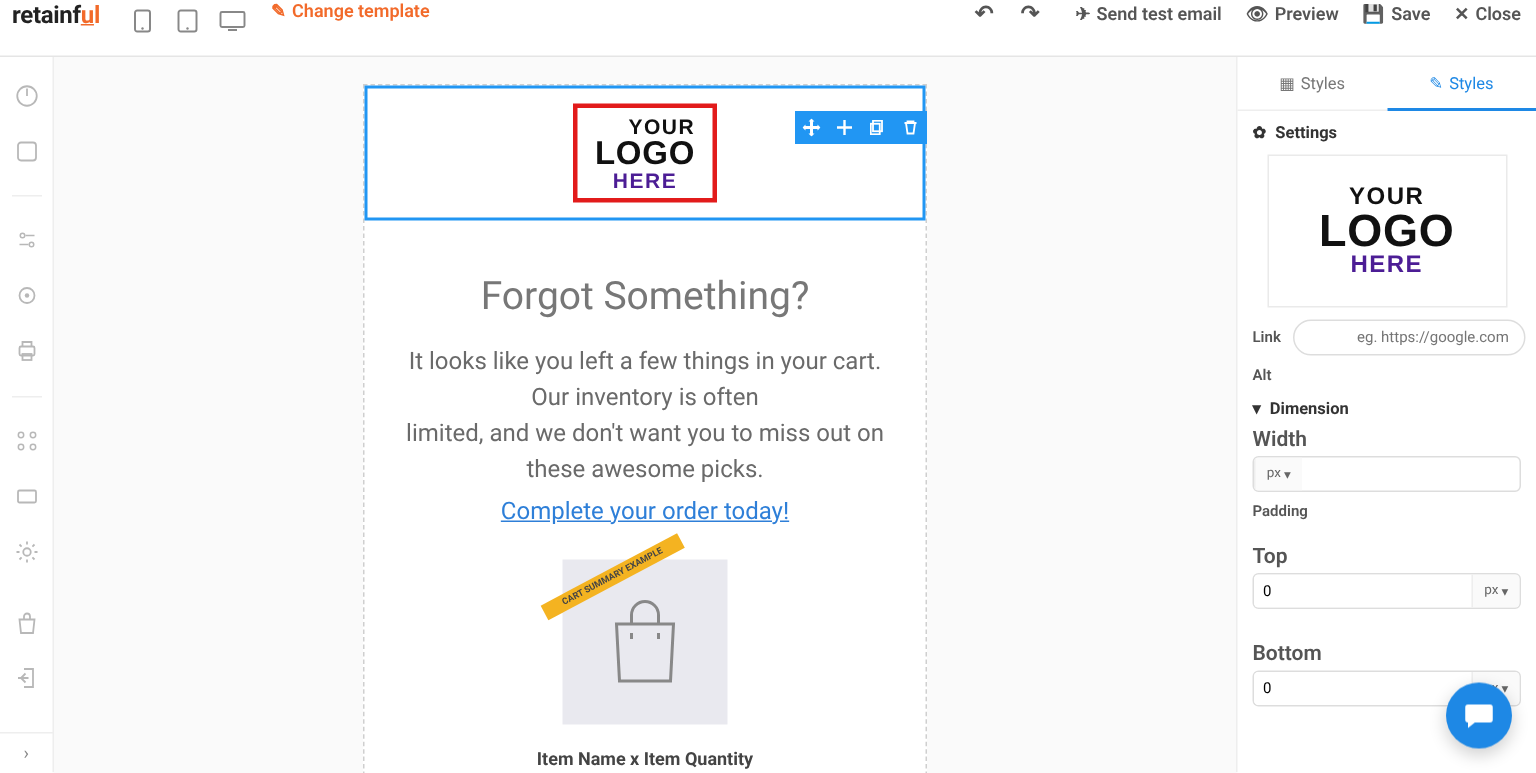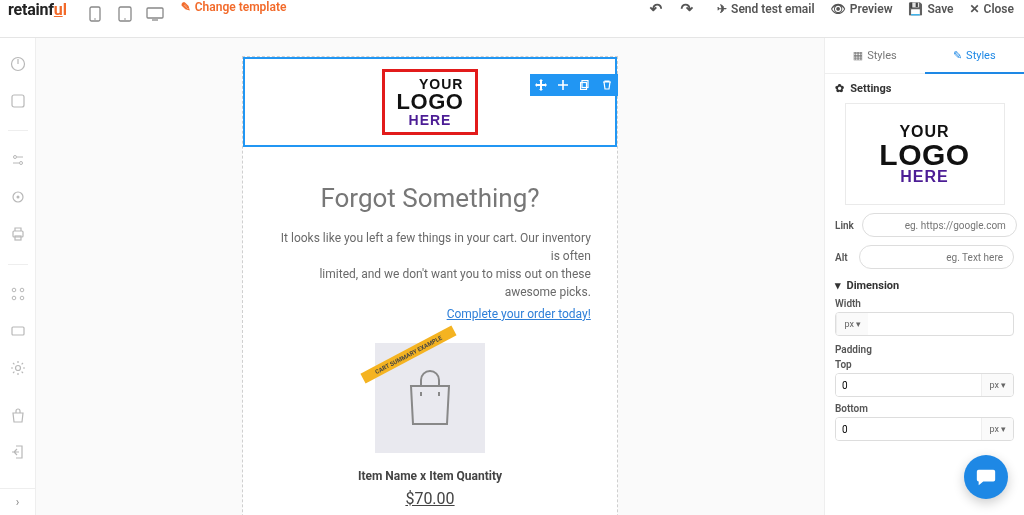--- a/index.html
+++ b/index.html
@@ -28,21 +28,21 @@
   .email { width: 376px; border: 1px dashed #cfcfcf; background: #fff; display: flex; flex-direction: column; align-items: center; position: relative; }
   .email-block-toolbar { position: absolute; top: 18px; right: 0; display: flex; background: #2196f3; height: 22px; z-index: 5; }
   .email-block-toolbar span { width: 22px; display: flex; align-items: center; justify-content: center; cursor: pointer; }
   .logo-block { width: 100%; padding: 10px 0; border: 2px solid #2196f3; display: flex; align-items: center; justify-content: center; margin-top: 0; }
   .logo-outline { border: 3px solid #e21b1b; padding: 4px 12px; }
   .logo-your { font-family: "Arial Narrow", Arial, sans-serif; font-size: 14px; letter-spacing: 1px; text-align: right; font-weight: 600; color: #111; }
   .logo-logo { font-family: Arial, sans-serif; font-size: 22px; font-weight: 900; text-align: center; letter-spacing: 0.5px; color: #111; line-height: 0.9; }
   .logo-here { font-family: "Arial Narrow", Arial, sans-serif; font-size: 14px; letter-spacing: 1px; text-align: center; font-weight: 700; color: #4c1d95; }
 
   .heading { font-size: 26px; color: #777; font-weight: 400; margin-top: 36px; }
-  .body-text { font-size: 12px; color: #6a6a6a; text-align: right; width: 86%; margin-top: 16px; line-height: 1.5; }
+  .body-text { font-size: 16px; color: #6a6a6a; text-align: center; width: 86%; margin-top: 16px; line-height: 1.5; }
   .complete-link { color: #2e7fd8; text-decoration: underline; font-weight: 400; display: block; margin-top: 4px; }
 
   .product { margin-top: 20px; display: flex; flex-direction: column; align-items: center; }
   .product-img { width: 110px; height: 110px; background: #e9e9ef; display: flex; align-items: center; justify-content: center; position: relative; }
   .ribbon { position: absolute; top: 6px; left: -18px; background: #f4b321; color: #444; font-size: 6px; font-weight: 700; padding: 2px 14px; transform: rotate(-28deg); }
   .item-line { font-size: 12px; font-weight: 700; color: #444; margin-top: 16px; }
   .price { font-size: 16px; color: #444; margin-top: 6px; text-decoration: underline; }
   .finish-btn { margin-top: 22px; margin-bottom: 28px; background: #3f88e6; color: #fff; border: none; font-size: 11px; font-weight: 600; padding: 10px 20px; cursor: pointer; }
 
   .sidebar { width: 200px; border-left: 1px solid #eee; display: flex; flex-direction: column; }
@@ -56,25 +56,25 @@
   .logo-preview .logo-logo { font-size: 30px; }
   .logo-preview .logo-here { font-size: 16px; }
   .change-btn-wrap { border: 3px solid #e21b1b; padding: 3px; margin-bottom: 10px; }
   .change-btn { width: 100%; background: #f26a4a; color: #fff; border: none; height: 26px; font-size: 11px; cursor: pointer; }
   .field-row { display: flex; align-items: center; gap: 8px; margin-bottom: 8px; }
   .field-row label { font-size: 10px; color: #555; width: 26px; font-weight: 600; }
   .field-row input { flex: 1; height: 24px; border: 1px solid #ddd; border-radius: 12px; padding: 0 10px; font-size: 10px; color: #888; text-align: right; }
   .section-head { display: flex; align-items: center; gap: 6px; font-size: 11px; font-weight: 700; color: #333; margin: 10px 0 6px; }
   .dim-row { display: flex; gap: 12px; }
   .dim-col { flex: 1; }
-  .dim-label { font-size: 10px; color: #555; font-weight: 600; margin-bottom: 3px; }
+  .dim-label { font-size: 14px; color: #555; font-weight: 600; margin-bottom: 3px; }
   .dim-input { display: flex; border: 1px solid #ddd; border-radius: 4px; height: 24px; overflow: hidden; }
   .dim-input input { flex: 1; border: none; padding: 0 6px; font-size: 10px; }
   .dim-unit { width: 32px; border-left: 1px solid #eee; display: flex; align-items: center; justify-content: center; font-size: 9px; color: #666; background: #fafafa; gap: 2px; }
-  .pad-label { font-size: 10px; color: #555; font-weight: 600; margin: 8px 0 4px; }
+  .pad-label { font-size: 10px; color: #555; font-weight: 600; margin: 8px 0 16px; }
 
   .chat-fab { position: fixed; right: 16px; bottom: 16px; width: 44px; height: 44px; border-radius: 50%; background: #1e88e5; display: flex; align-items: center; justify-content: center; color: #fff; cursor: pointer; box-shadow: 0 4px 12px rgba(0,0,0,0.2); }
 
   svg { display: block; }
 </style>
 </head>
 <body>
 
 <div class="topbar">
   <div class="brand">
@@ -276,21 +276,20 @@
         <div class="logo-your">YOUR</div>
         <div class="logo-logo">LOGO</div>
         <div class="logo-here">HERE</div>
       </div>
       <div class="field-row">
         <label>Link</label>
         <input placeholder="eg. https://google.com" style="">
       </div>
       <div class="field-row">
         <label>Alt</label>
-        <input placeholder="eg. Text here" style="">
       </div>
       <div class="section-head">
         <span>▾</span>
         <span>Dimension</span>
       </div>
       <div class="dim-row">
         <div class="dim-col">
           <div class="dim-label">Width</div>
           <div class="dim-input">
             <div class="dim-unit">
@@ -308,21 +307,21 @@
           <div class="dim-input">
             <input value="0" style="">
             <div class="dim-unit">
                 <span>px</span>
                 <span>▾</span>
               </div>
           </div>
         </div>
 
       </div>
-      <div class="dim-row" style="margin-top:6px;align-items:center;">
+      <div class="dim-row" style="margin-top:22px;align-items:center;">
         <div class="dim-col">
           <div class="dim-label">Bottom</div>
           <div class="dim-input">
             <input value="0" style="">
             <div class="dim-unit">
                 <span>px</span>
                 <span>▾</span>
               </div>
           </div>
         </div>

